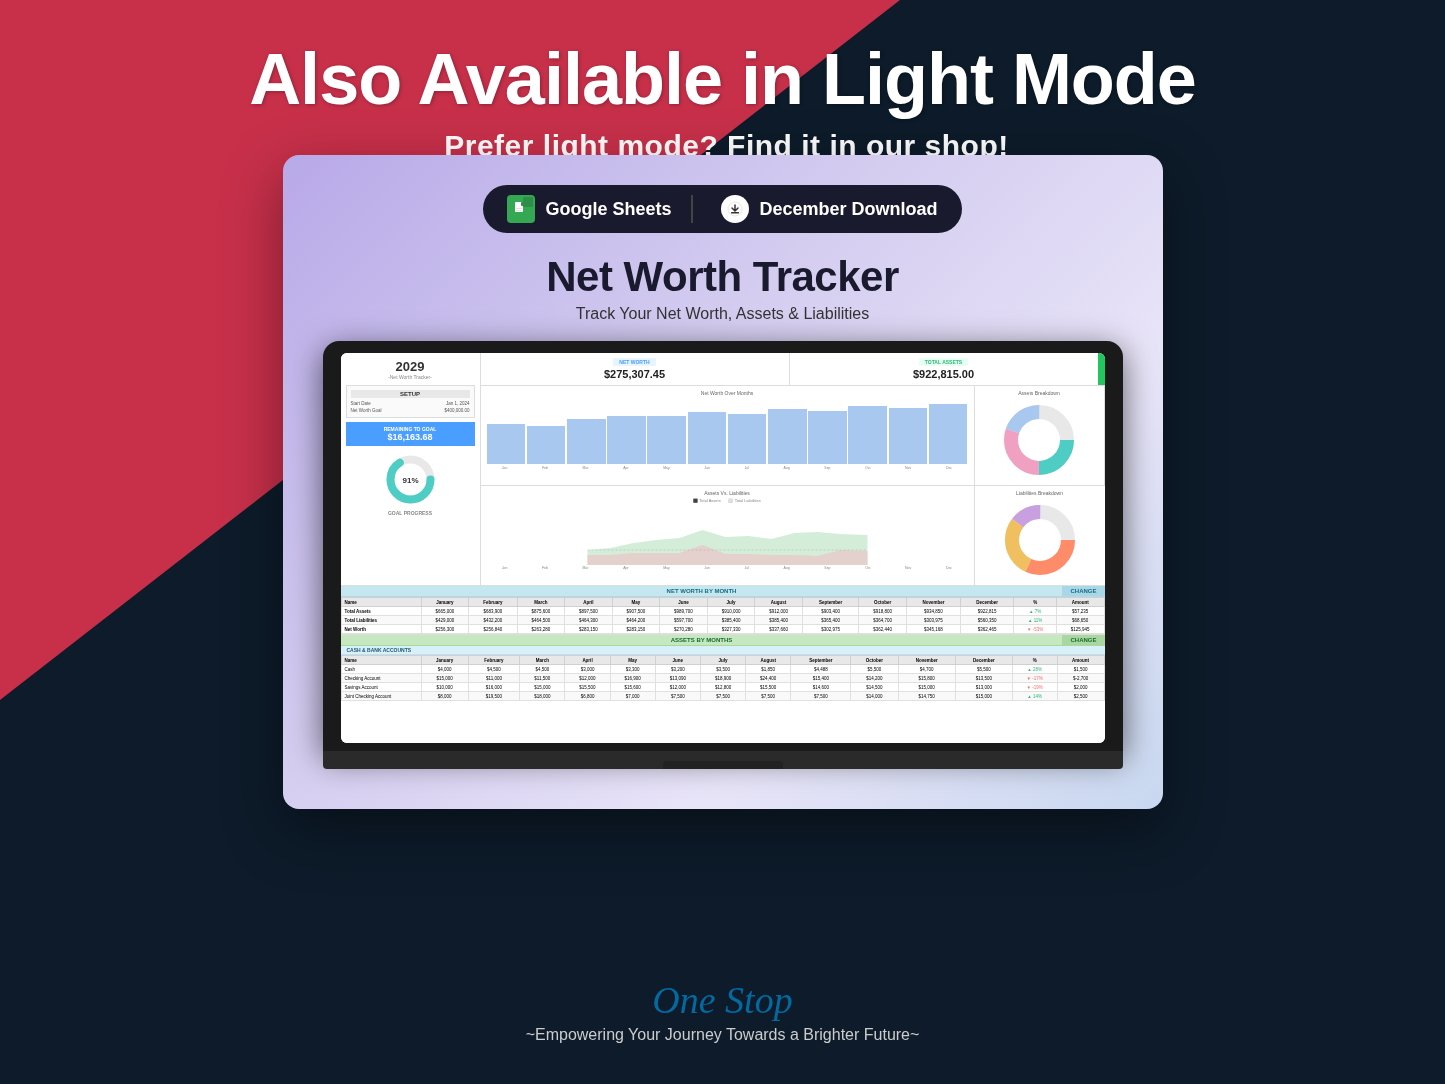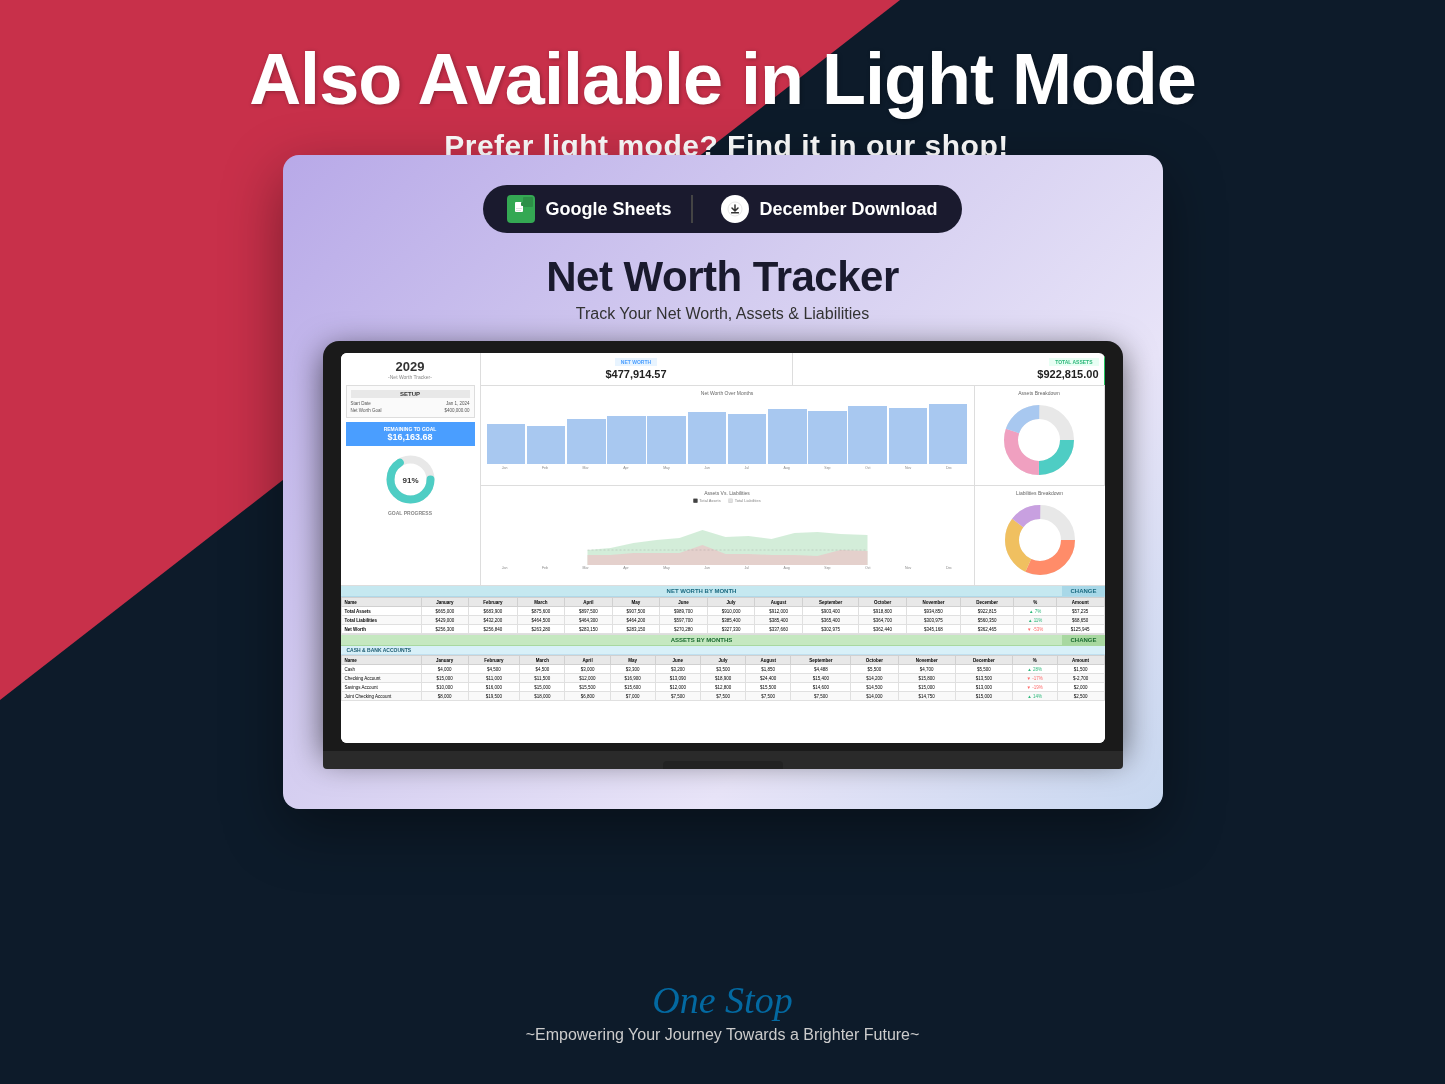--- a/index.html
+++ b/index.html
@@ -348,23 +348,23 @@
                   </svg>
                   <div style="font-size:5px; color:#888; font-weight:bold; text-transform:uppercase; margin-top:2px;">GOAL PROGRESS</div>
                 </div>
               </div>
 
               <div style="flex:1; display:flex; flex-direction:column;">
 
                 <div style="display:flex; border-bottom:1px solid #ddd;">
                   <div style="flex:1; border-right:1px solid #ddd; padding:5px; text-align:center;">
                     <div style="font-size:5px; font-weight:bold; color:#4a9eff; background:#e8f4ff; display:inline-block; padding:1px 6px; margin-bottom:2px;">NET WORTH</div>
-                    <div style="font-size:11px; font-weight:bold; color:#222;">$477,914.57</div>
-                  </div>
-                  <div style="flex:1; border-right:1px solid #22c55e; padding:5px; text-align:right;">
+                    <div style="font-size:11px; font-weight:bold; color:#222;">$275,307.45</div>
+                  </div>
+                  <div style="flex:1; border-right:7px solid #22c55e; padding:5px; text-align:center;">
                     <div style="font-size:5px; font-weight:bold; color:#2db87a; background:#e8fff4; display:inline-block; padding:1px 6px; margin-bottom:2px;">TOTAL ASSETS</div>
                     <div style="font-size:11px; font-weight:bold; color:#222;">$922,815.00</div>
                   </div>
                 </div>
 
                 <div style="display:flex; flex:1;">
 
                   <div style="flex:1.8; border-right:1px solid #ddd; padding:4px;">
                     <div style="font-size:5px; color:#666; text-align:center; margin-bottom:3px;">Net Worth Over Months</div>
                     <div style="display:flex; align-items:flex-end; height:65px; gap:1.5px; padding:0 2px;">

